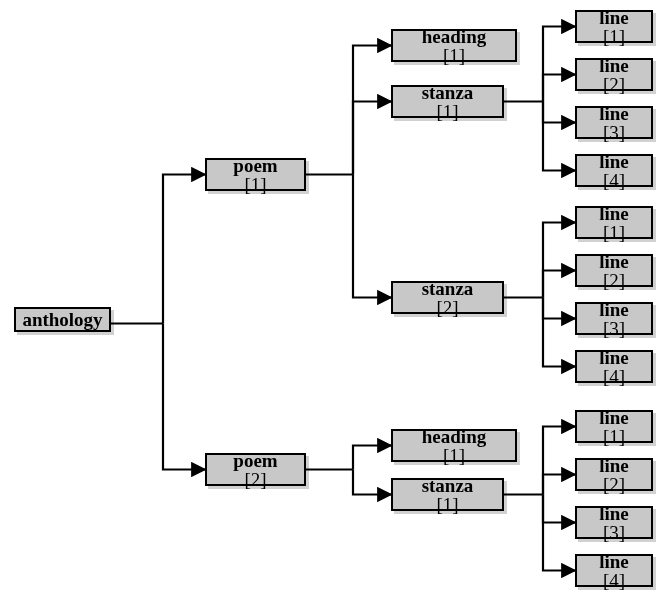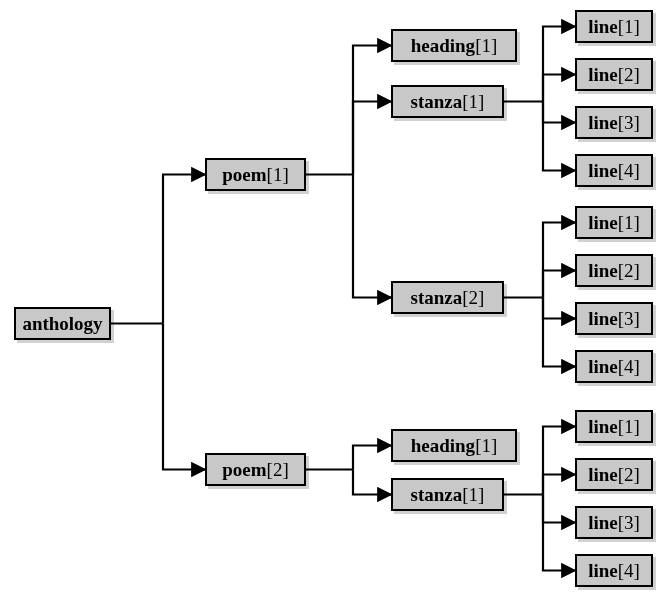--- a/index.html
+++ b/index.html
@@ -29,20 +29,21 @@
     background: #c8c8c8;
     border: 2px solid #000000;
     box-shadow: 3px 3px 0 0 rgba(0,0,0,0.18);
     display: flex;
     align-items: center;
     justify-content: center;
     white-space: nowrap;
     color: #000000;
     font-size: 19px;
     line-height: 1;
+    flex-direction: column;
   }
   .node .nm {
     font-weight: bold;
   }
   .node .ix {
     font-weight: normal;
   }
 </style>
 </head>
 <body>
@@ -76,21 +77,21 @@
         <path d="M 543 297.5 V 318.5 H 575" marker-end="url(#arrow)"></path>
         <path d="M 543 297.5 V 366.5 H 575" marker-end="url(#arrow)"></path>
         <path d="M 504 494.5 H 543"></path>
         <path d="M 543 494.5 V 426.5 H 575" marker-end="url(#arrow)"></path>
         <path d="M 543 494.5 V 474.5 H 575" marker-end="url(#arrow)"></path>
         <path d="M 543 494.5 V 522.5 H 575" marker-end="url(#arrow)"></path>
         <path d="M 543 494.5 V 570.5 H 575" marker-end="url(#arrow)"></path>
       </g>
   </svg>
   <div id="nodes">
-      <div class="node" style="left: 14px; top: 307px; width: 97px; height: 33px;">
+      <div class="node" style="left: 14px; top: 307px; width: 97px; height: 25px;">
         <span class="nm">anthology</span>
         <span class="ix"></span>
       </div>
       <div class="node" style="left: 205px; top: 158px; width: 101px; height: 33px;">
         <span class="nm">poem</span>
         <span class="ix">[1]</span>
       </div>
       <div class="node" style="left: 205px; top: 453px; width: 101px; height: 33px;">
         <span class="nm">poem</span>
         <span class="ix">[2]</span>

